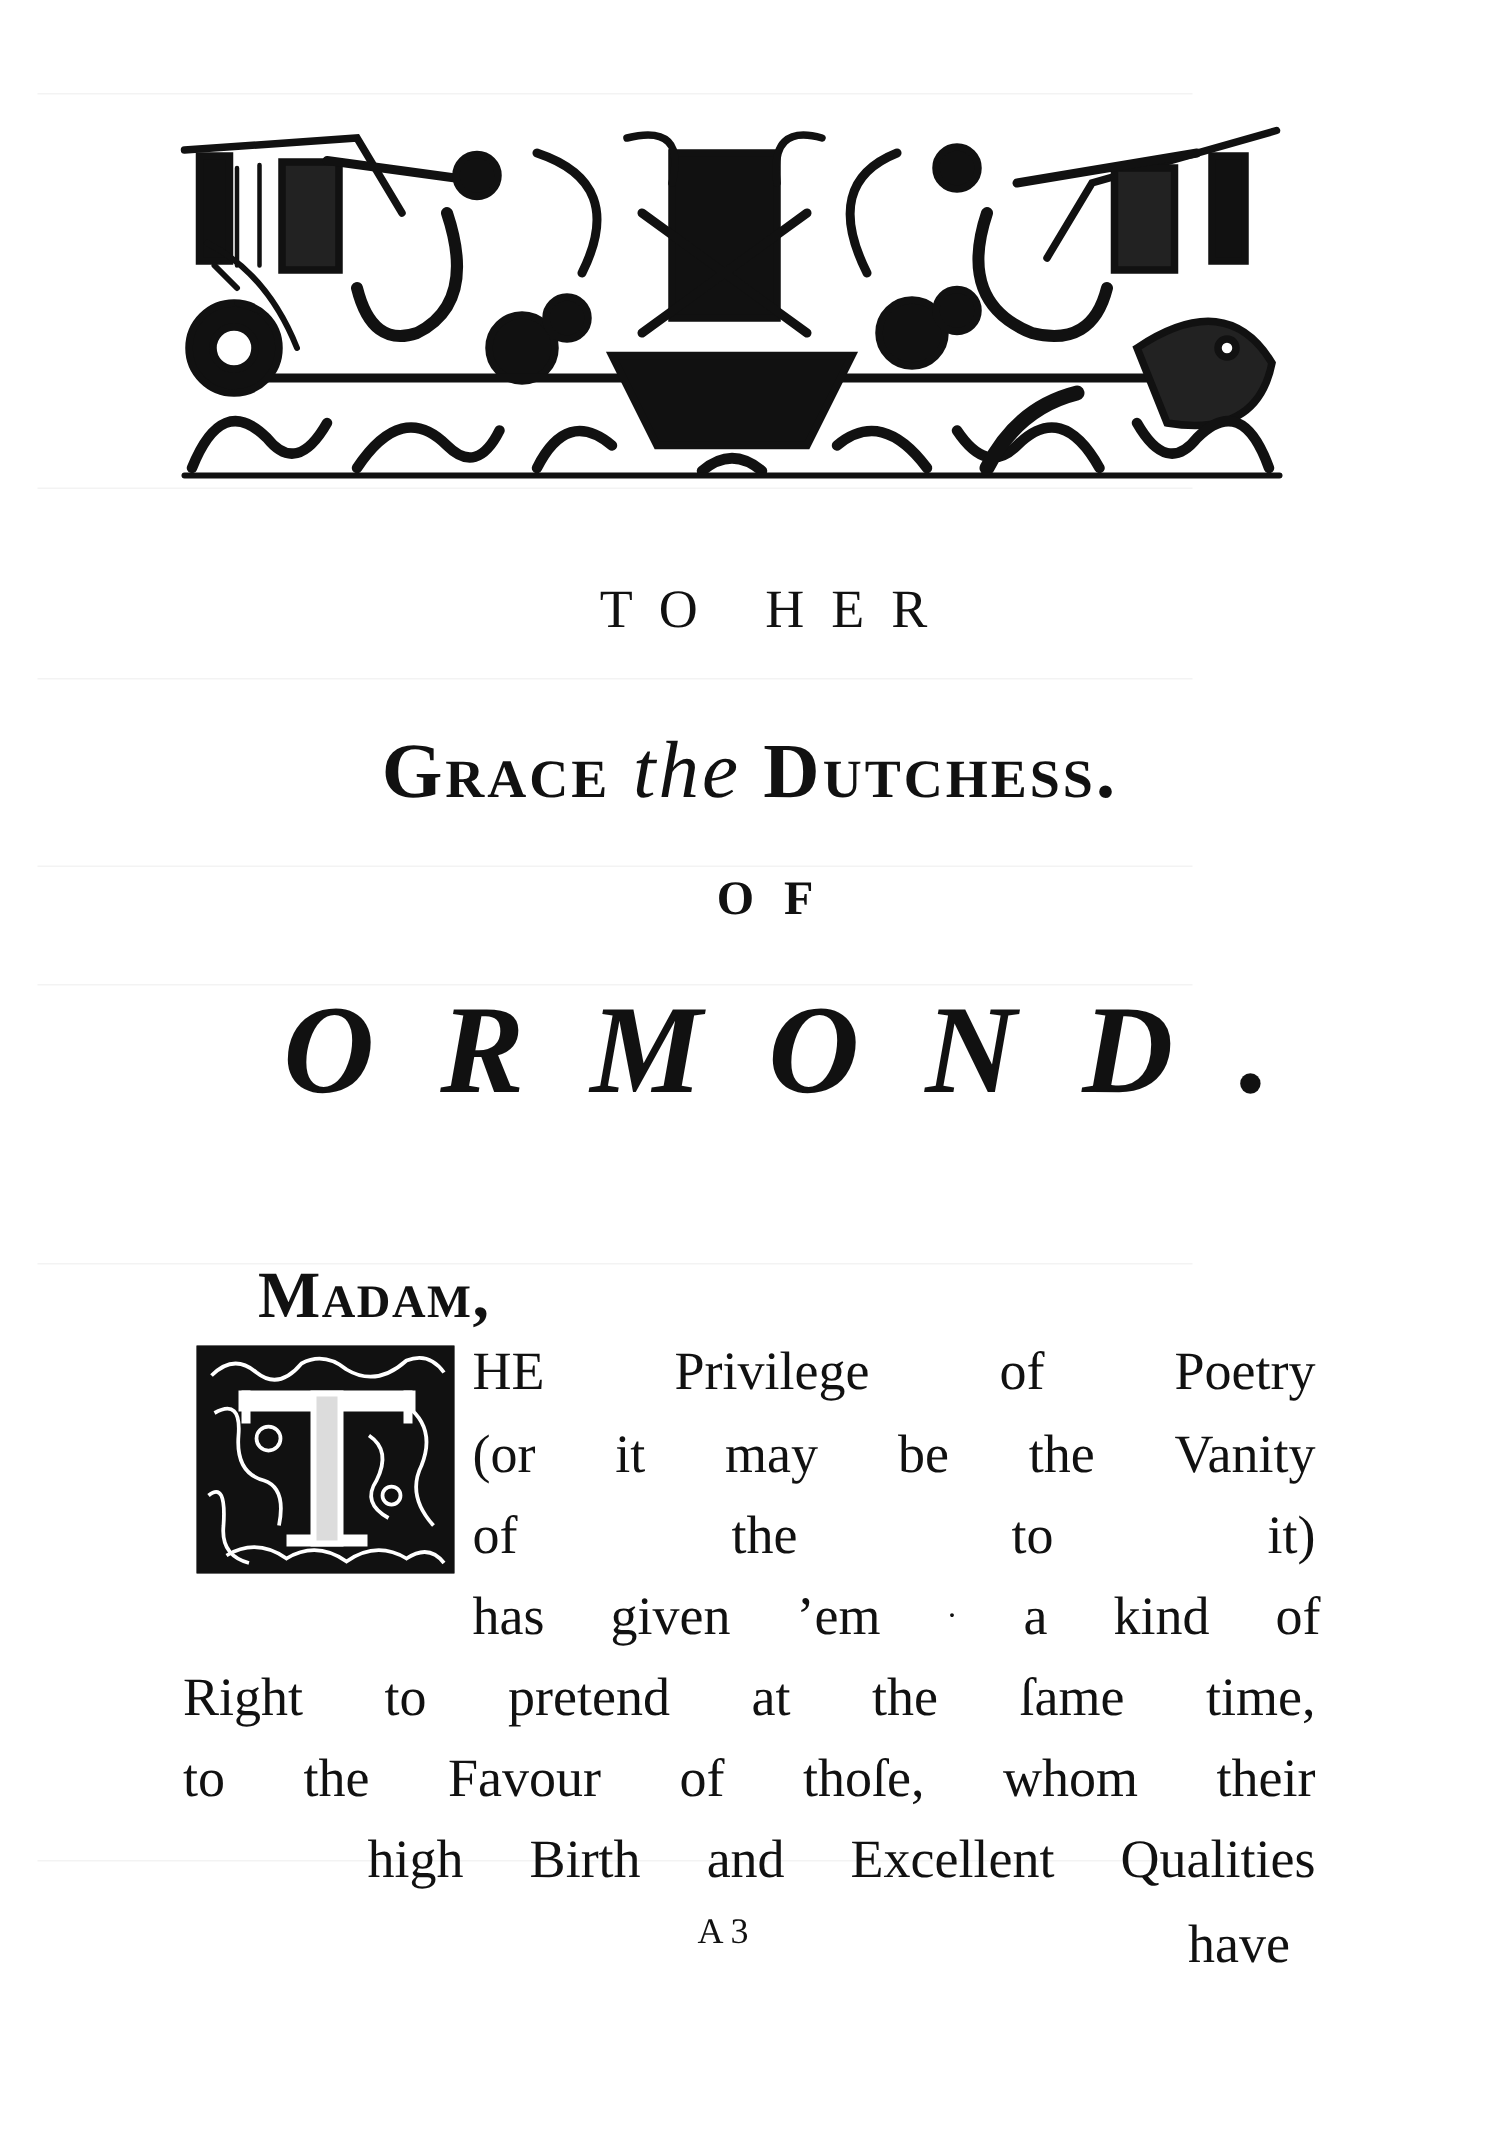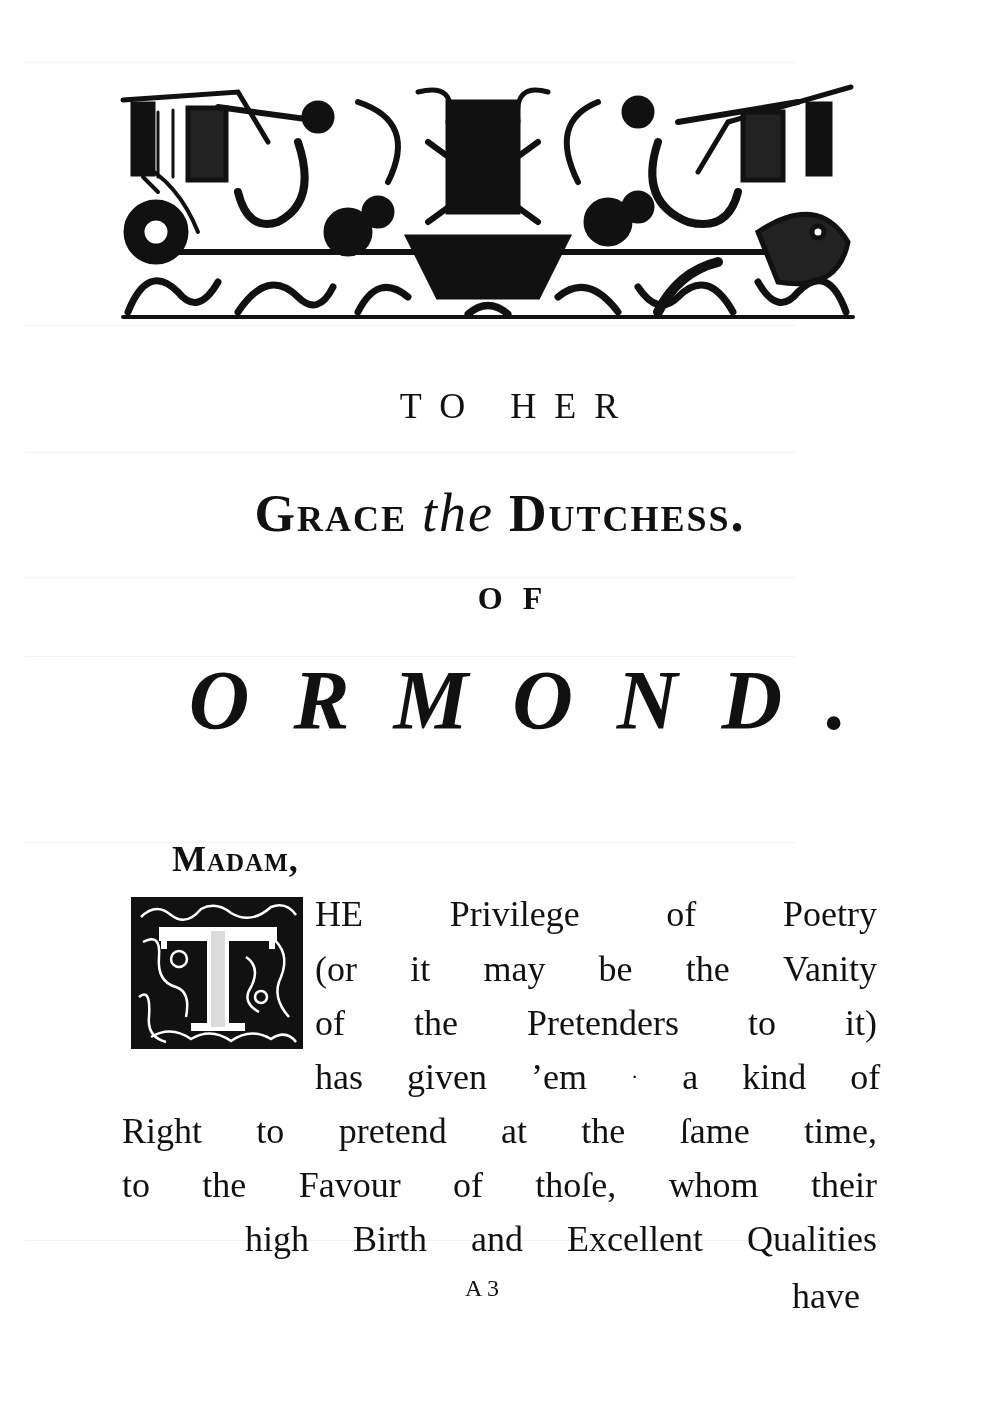--- a/index.html
+++ b/index.html
@@ -30,21 +30,21 @@
   .grace .the { font-style: italic; font-variant: normal; font-weight: normal; font-size: 54px; }
   .of {
     top: 580px; font-size: 32px; letter-spacing: 20px; font-weight: bold; padding-left: 20px;
   }
   .ormond {
     top: 652px; font-size: 84px; font-style: italic; font-weight: bold;
     letter-spacing: 44px; padding-left: 40px; left: 0;
   }
 
   .salutation {
-    position: absolute; left: 172px; top: 838px; font-size: 36px; font-weight: bold;
+    position: absolute; left: 172px; top: 838px; font-size: 44px; font-weight: bold;
     font-variant: small-caps; letter-spacing: 1px;
   }
 
   .dropcap {
     position: absolute; left: 131px; top: 897px; width: 172px; height: 152px;
     background: #111;
   }
   .dropcap svg { width: 100%; height: 100%; display: block; }
 
   .body-line {
@@ -186,21 +186,20 @@
     <span>(or</span>
     <span>it</span>
     <span>may</span>
     <span>be</span>
     <span>the</span>
     <span>Vanity</span>
   </div>
   <div class="body-line indented l3">
     <span>of</span>
     <span>the</span>
-    <span>Pretenders</span>
     <span>to</span>
     <span>it)</span>
   </div>
   <div class="body-line indented l4">
     <span>has</span>
     <span>given</span>
     <span>’em</span>
     <span style="font-size:22px;align-self:center">·</span>
     <span>a</span>
     <span>kind</span>

